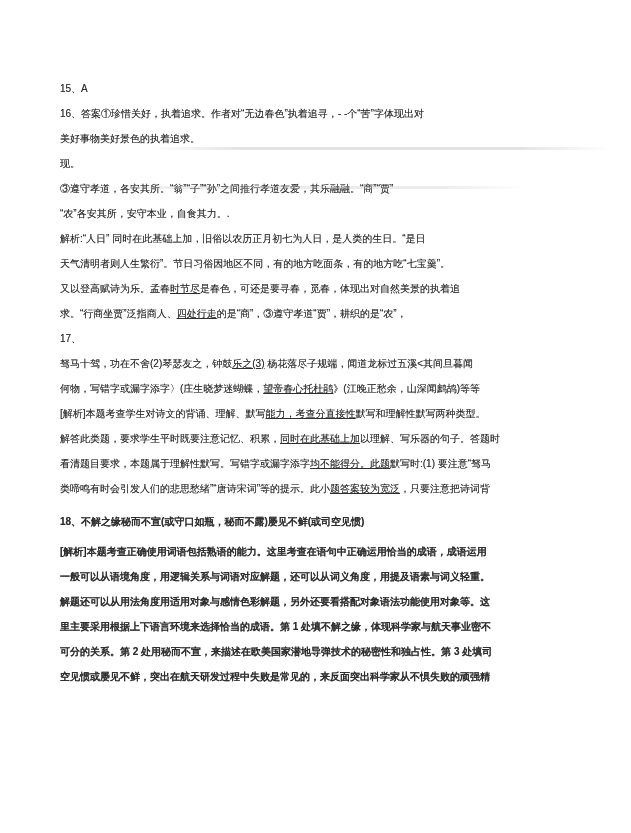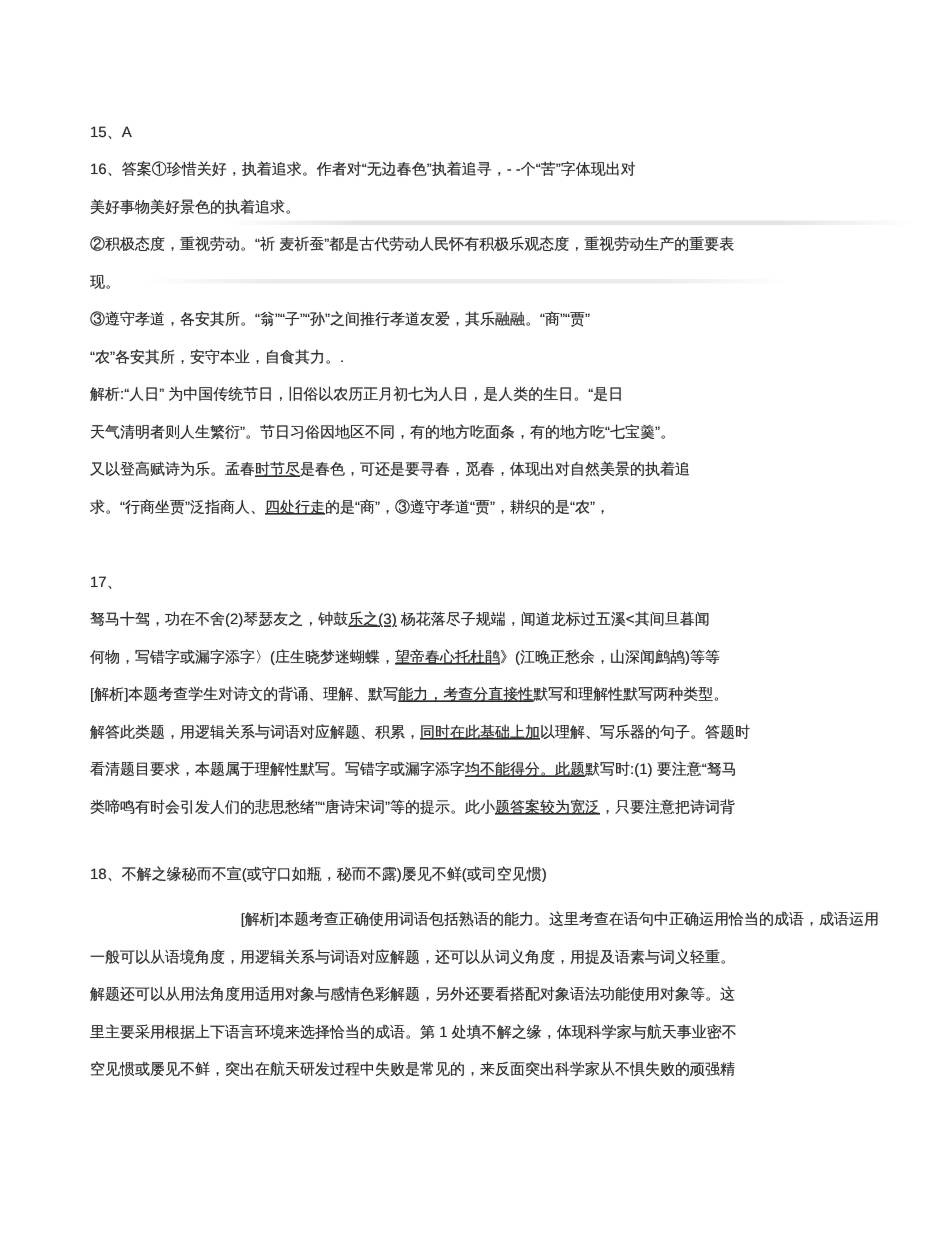--- a/index.html
+++ b/index.html
@@ -29,23 +29,23 @@
     overflow: visible;
   }
   
   .mk {
     text-decoration-line: line-through;
     text-decoration-style: wavy;
     text-decoration-color: rgba(115,115,115,0.55);
     text-decoration-thickness: 1px;
     text-decoration: underline;
   }
-  [data-name="answer-section-17"] { margin-top: 25px; }
-  [data-name="answer-section-18"] { margin-top: 20px; }
-  [data-name="answer-section-18"] .line:nth-child(2) { margin-top: 5px; text-align: right; }
+  [data-name="answer-section-17"] { }
+  [data-name="answer-section-18"] { margin-top: 8px; font-weight: bold; }
+  [data-name="answer-section-18"] .line:nth-child(2) { margin-top: 5px; }
   
   .streak {
     position: absolute;
     height: 3px;
     border-radius: 2px;
     background: linear-gradient(to right,
       rgba(195,195,195,0) 0%,
       rgba(185,185,185,0.40) 20%,
       rgba(185,185,185,0.40) 80%,
       rgba(195,195,195,0) 100%);
@@ -57,42 +57,42 @@
 </head>
 <body>
 
 <div class="doc" data-name="document-page">
     <div class="section" data-name="answer-section-15">
       <div class="line" data-name="text-line"><span data-name="text-segment">15、A</span></div>
     </div>
     <div class="section" data-name="answer-section-16">
       <div class="line" data-name="text-line"><span data-name="text-segment">16、答案①珍惜关好，执着追求。作者对“无边春色”执着追寻，- -个“苦”字体现出对</span></div>
       <div class="line" data-name="text-line"><span data-name="text-segment">美好事物美好景色的执着追求。</span></div>
-      <div class="line" data-name="text-line"><span data-name="text-segment">②积极态度，重视劳动。“祈 麦祈蚕”都是古代劳动人民怀有积极乐观态度，重视劳动生产的重要表</span></div>
       <div class="line" data-name="text-line"><span data-name="text-segment">现。</span></div>
       <div class="line" data-name="text-line"><span data-name="text-segment">③遵守孝道，各安其所。“翁”“子”“孙”之间推行孝道友爱，其乐融融。“商”“贾”</span></div>
       <div class="line" data-name="text-line"><span data-name="text-segment">“农”各安其所，安守本业，自食其力。.</span></div>
-      <div class="line" data-name="text-line"><span data-name="text-segment">解析:“人日” 为中国传统节日，旧俗以农历正月初七为人日，是人类的生日。“是日</span></div>
+      <div class="line" data-name="text-line"><span data-name="text-segment">解析:“人日” 同时在此基础上加，旧俗以农历正月初七为人日，是人类的生日。“是日</span></div>
       <div class="line" data-name="text-line"><span data-name="text-segment">天气清明者则人生繁衍”。节日习俗因地区不同，有的地方吃面条，有的地方吃“七宝羹”。</span></div>
       <div class="line" data-name="text-line"><span data-name="text-segment">又以登高赋诗为乐。孟春</span><span data-name="scribbled-text-segment" class="mk">时节尽</span><span data-name="text-segment">是春色，可还是要寻春，觅春，体现出对自然美景的执着追</span></div>
       <div class="line" data-name="text-line"><span data-name="text-segment">求。“行商坐贾”泛指商人、</span><span data-name="scribbled-text-segment" class="mk">四处行走</span><span data-name="text-segment">的是“商”，③遵守孝道“贾”，耕织的是“农”，</span></div>
     </div>
     <div class="section" data-name="answer-section-17">
       <div class="line" data-name="text-line"><span data-name="text-segment">17、</span></div>
       <div class="line" data-name="text-line"><span data-name="text-segment">驽马十驾，功在不舍(2)琴瑟友之，钟鼓</span><span data-name="scribbled-text-segment" class="mk">乐之(3)</span><span data-name="text-segment"> 杨花落尽子规端，闻道龙标过五溪&lt;其间旦暮闻</span></div>
       <div class="line" data-name="text-line"><span data-name="text-segment">何物，写错字或漏字添字〉(庄生晓梦迷蝴蝶，</span><span data-name="scribbled-text-segment" class="mk">望帝春心托杜鹃</span><span data-name="text-segment">》(江晚正愁余，山深闻鹧鸪)等等</span></div>
       <div class="line" data-name="text-line"><span data-name="text-segment">[解析]本题考查学生对诗文的背诵、理解、默写</span><span data-name="scribbled-text-segment" class="mk">能力，考查分直接性</span><span data-name="text-segment">默写和理解性默写两种类型。</span></div>
-      <div class="line" data-name="text-line"><span data-name="text-segment">解答此类题，用逻辑关系与词语对应解题、积累，</span><span data-name="scribbled-text-segment" class="mk">同时在此基础上加</span><span data-name="text-segment">以理解、写乐器的句子。答题时</span></div>
+      <div class="line" data-name="text-line"><span data-name="text-segment">解答此类题，要求学生平时既要注意记忆、积累，</span><span data-name="scribbled-text-segment" class="mk">同时在此基础上加</span><span data-name="text-segment">以理解、写乐器的句子。答题时</span></div>
       <div class="line" data-name="text-line"><span data-name="text-segment">看清题目要求，本题属于理解性默写。写错字或漏字添字</span><span data-name="scribbled-text-segment" class="mk">均不能得分。此题</span><span data-name="text-segment">默写时:(1) 要注意“驽马</span></div>
       <div class="line" data-name="text-line"><span data-name="text-segment">类啼鸣有时会引发人们的悲思愁绪”“唐诗宋词”等的提示。此小</span><span data-name="scribbled-text-segment" class="mk">题答案较为宽泛</span><span data-name="text-segment">，只要注意把诗词背</span></div>
     </div>
     <div class="section" data-name="answer-section-18">
       <div class="line" data-name="text-line"><span data-name="text-segment">18、不解之缘秘而不宣(或守口如瓶，秘而不露)屡见不鲜(或司空见惯)</span></div>
       <div class="line" data-name="text-line"><span data-name="text-segment">[解析]本题考查正确使用词语包括熟语的能力。这里考查在语句中正确运用恰当的成语，成语运用</span></div>
       <div class="line" data-name="text-line"><span data-name="text-segment">一般可以从语境角度，用逻辑关系与词语对应解题，还可以从词义角度，用提及语素与词义轻重。</span></div>
       <div class="line" data-name="text-line"><span data-name="text-segment">解题还可以从用法角度用适用对象与感情色彩解题，另外还要看搭配对象语法功能使用对象等。这</span></div>
       <div class="line" data-name="text-line"><span data-name="text-segment">里主要采用根据上下语言环境来选择恰当的成语。第 1 处填不解之缘，体现科学家与航天事业密不</span></div>
+      <div class="line" data-name="text-line"><span data-name="text-segment">可分的关系。第 2 处用秘而不宣，来描述在欧美国家潜地导弹技术的秘密性和独占性。第 3 处填司</span></div>
       <div class="line" data-name="text-line"><span data-name="text-segment">空见惯或屡见不鲜，突出在航天研发过程中失败是常见的，来反面突出科学家从不惧失败的顽强精</span></div>
     </div>
   </div>
 
 <div class="streak" id="streak-1" data-name="scan-artifact"></div>
 <div class="streak" id="streak-2" data-name="scan-artifact"></div>
 
 </body></html>

